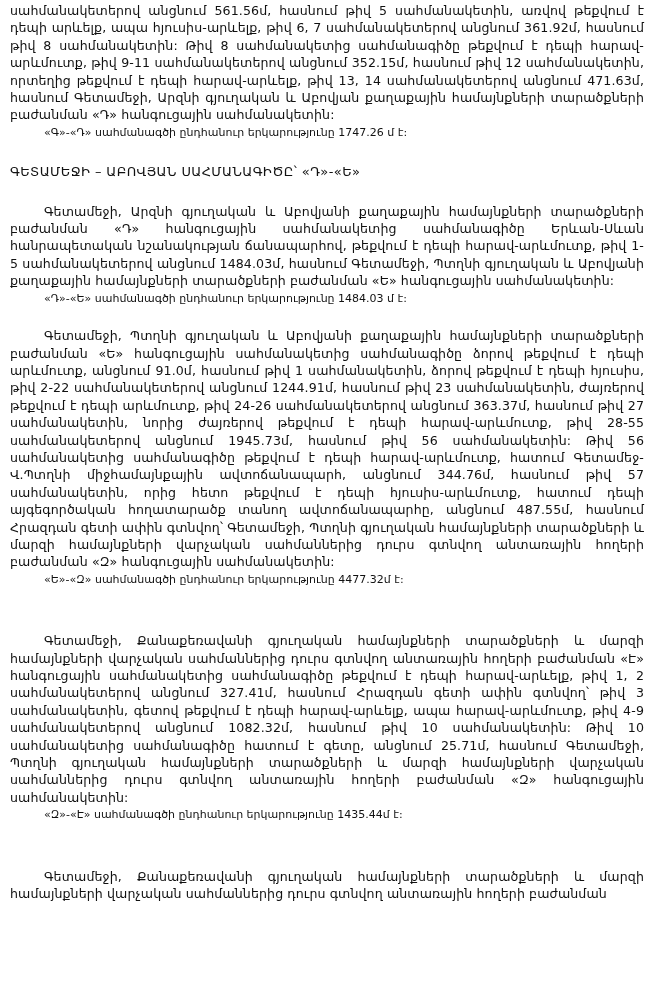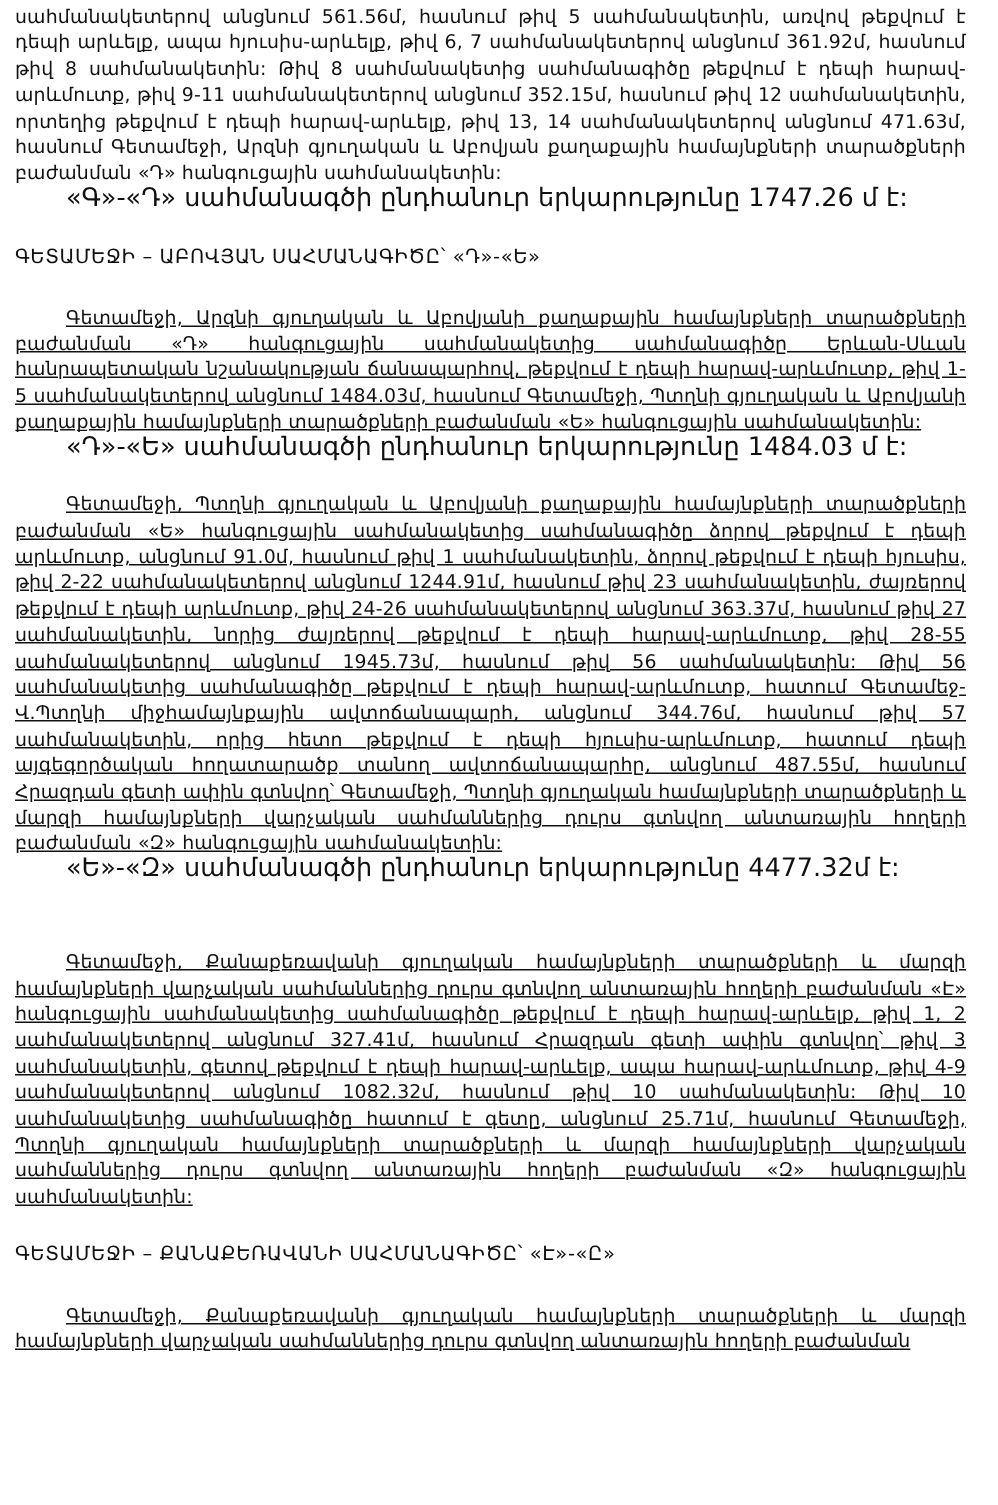--- a/index.html
+++ b/index.html
@@ -6,23 +6,23 @@
   body {
     width: 665px; height: 1003px; overflow: hidden;
     font-family: "DejaVu Sans", sans-serif;
     color: #111;
   }
   .page { padding: 2px 21px 0 10px; box-sizing: border-box; width: 665px; }
   p.para {
     margin: 0; font-size: 12.6px; line-height: 17.4px;
     text-align: justify; letter-spacing: 0.1px;
   }
-  p.indent { text-indent: 34px; text-decoration: underline; }
+  p.indent { text-indent: 34px; }
   p.total {
-    margin: 0; font-size: 17px; line-height: 17.4px;
+    margin: 0; font-size: 11px; line-height: 17.4px;
     padding-left: 34px;
   }
   h2.heading {
     margin: 0; font-weight: normal; font-size: 13px; line-height: 17.4px;
     letter-spacing: 0.4px;
   }
   .gap-m { height: 20px; }
   .gap-l { height: 22px; }
 </style>
 </head>
@@ -39,19 +39,19 @@
   <p class="para indent">Գետամեջի, Արզնի գյուղական և Աբովյանի քաղաքային համայնքների տարածքների բաժանման «Դ» հանգուցային սահմանակետից սահմանագիծը Երևան-Սևան հանրապետական նշանակության ճանապարհով, թեքվում է դեպի հարավ-արևմուտք, թիվ 1-5 սահմանակետերով անցնում 1484.03մ, հասնում Գետամեջի, Պտղնի գյուղական և Աբովյանի քաղաքային համայնքների տարածքների բաժանման «Ե» հանգուցային սահմանակետին:</p>
   <p class="total">«Դ»-«Ե» սահմանագծի ընդհանուր երկարությունը 1484.03 մ է:</p>
 
   <div class="gap-m"></div>
   <p class="para indent">Գետամեջի, Պտղնի գյուղական և Աբովյանի քաղաքային համայնքների տարածքների բաժանման «Ե» հանգուցային սահմանակետից սահմանագիծը ձորով թեքվում է դեպի արևմուտք, անցնում 91.0մ, հասնում թիվ 1 սահմանակետին, ձորով թեքվում է դեպի հյուսիս, թիվ 2-22 սահմանակետերով անցնում 1244.91մ, հասնում թիվ 23 սահմանակետին, ժայռերով թեքվում է դեպի արևմուտք, թիվ 24-26 սահմանակետերով անցնում 363.37մ, հասնում թիվ 27 սահմանակետին, նորից ժայռերով թեքվում է դեպի հարավ-արևմուտք, թիվ 28-55 սահմանակետերով անցնում 1945.73մ, հասնում թիվ 56 սահմանակետին: Թիվ 56 սահմանակետից սահմանագիծը թեքվում է դեպի հարավ-արևմուտք, հատում Գետամեջ-Վ.Պտղնի միջհամայնքային ավտոճանապարհ, անցնում 344.76մ, հասնում թիվ 57 սահմանակետին, որից հետո թեքվում է դեպի հյուսիս-արևմուտք, հատում դեպի այգեգործական հողատարածք տանող ավտոճանապարհը, անցնում 487.55մ, հասնում Հրազդան գետի ափին գտնվող՝ Գետամեջի, Պտղնի գյուղական համայնքների տարածքների և մարզի համայնքների վարչական սահմաններից դուրս գտնվող անտառային հողերի բաժանման «Զ» հանգուցային սահմանակետին:</p>
   <p class="total">«Ե»-«Զ» սահմանագծի ընդհանուր երկարությունը 4477.32մ է:</p>
 
   <div class="gap-l"></div>
   <div class="gap-l"></div>
   <p class="para indent">Գետամեջի, Քանաքեռավանի գյուղական համայնքների տարածքների և մարզի համայնքների վարչական սահմաններից դուրս գտնվող անտառային հողերի բաժանման «Է» հանգուցային սահմանակետից սահմանագիծը թեքվում է դեպի հարավ-արևելք, թիվ 1, 2 սահմանակետերով անցնում 327.41մ, հասնում Հրազդան գետի ափին գտնվող՝ թիվ 3 սահմանակետին, գետով թեքվում է դեպի հարավ-արևելք, ապա հարավ-արևմուտք, թիվ 4-9 սահմանակետերով անցնում 1082.32մ, հասնում թիվ 10 սահմանակետին: Թիվ 10 սահմանակետից սահմանագիծը հատում է գետը, անցնում 25.71մ, հասնում Գետամեջի, Պտղնի գյուղական համայնքների տարածքների և մարզի համայնքների վարչական սահմաններից դուրս գտնվող անտառային հողերի բաժանման «Զ» հանգուցային սահմանակետին:</p>
+  <p class="total">«Զ»-«Է» սահմանագծի ընդհանուր երկարությունը 1435.44մ է:</p>
 
   <div class="gap-l"></div>
-  <h2 class="heading">ԳԵՏԱՄԵՋԻ – ՔԱՆԱՔԵՌԱՎԱՆԻ ՍԱՀՄԱՆԱԳԻԾԸ՝ «Է»-«Ը»</h2>
   <div class="gap-l"></div>
   <p class="para indent">Գետամեջի, Քանաքեռավանի գյուղական համայնքների տարածքների և մարզի համայնքների վարչական սահմաններից դուրս գտնվող անտառային հողերի բաժանման</p>
 
 </div>
 
 </body></html>

